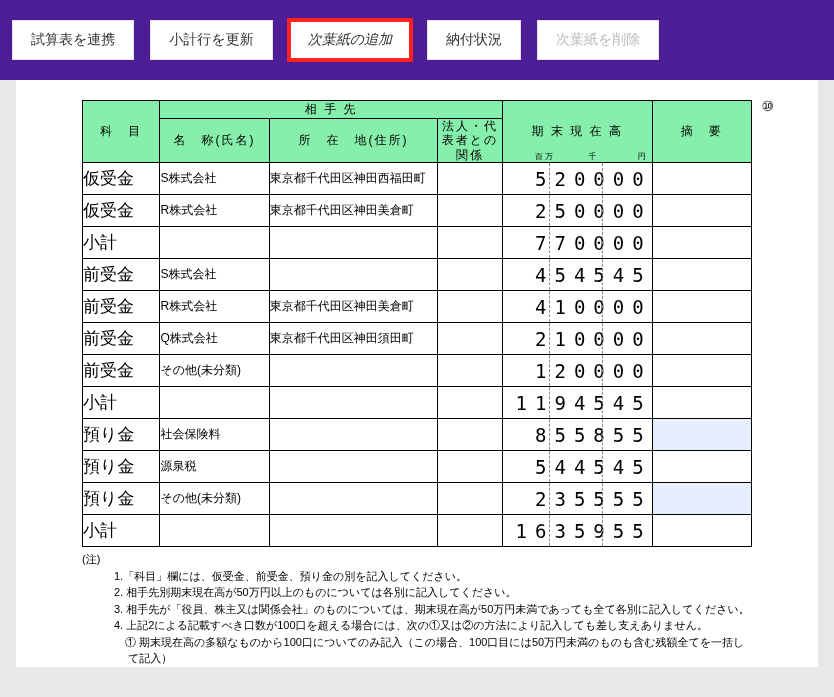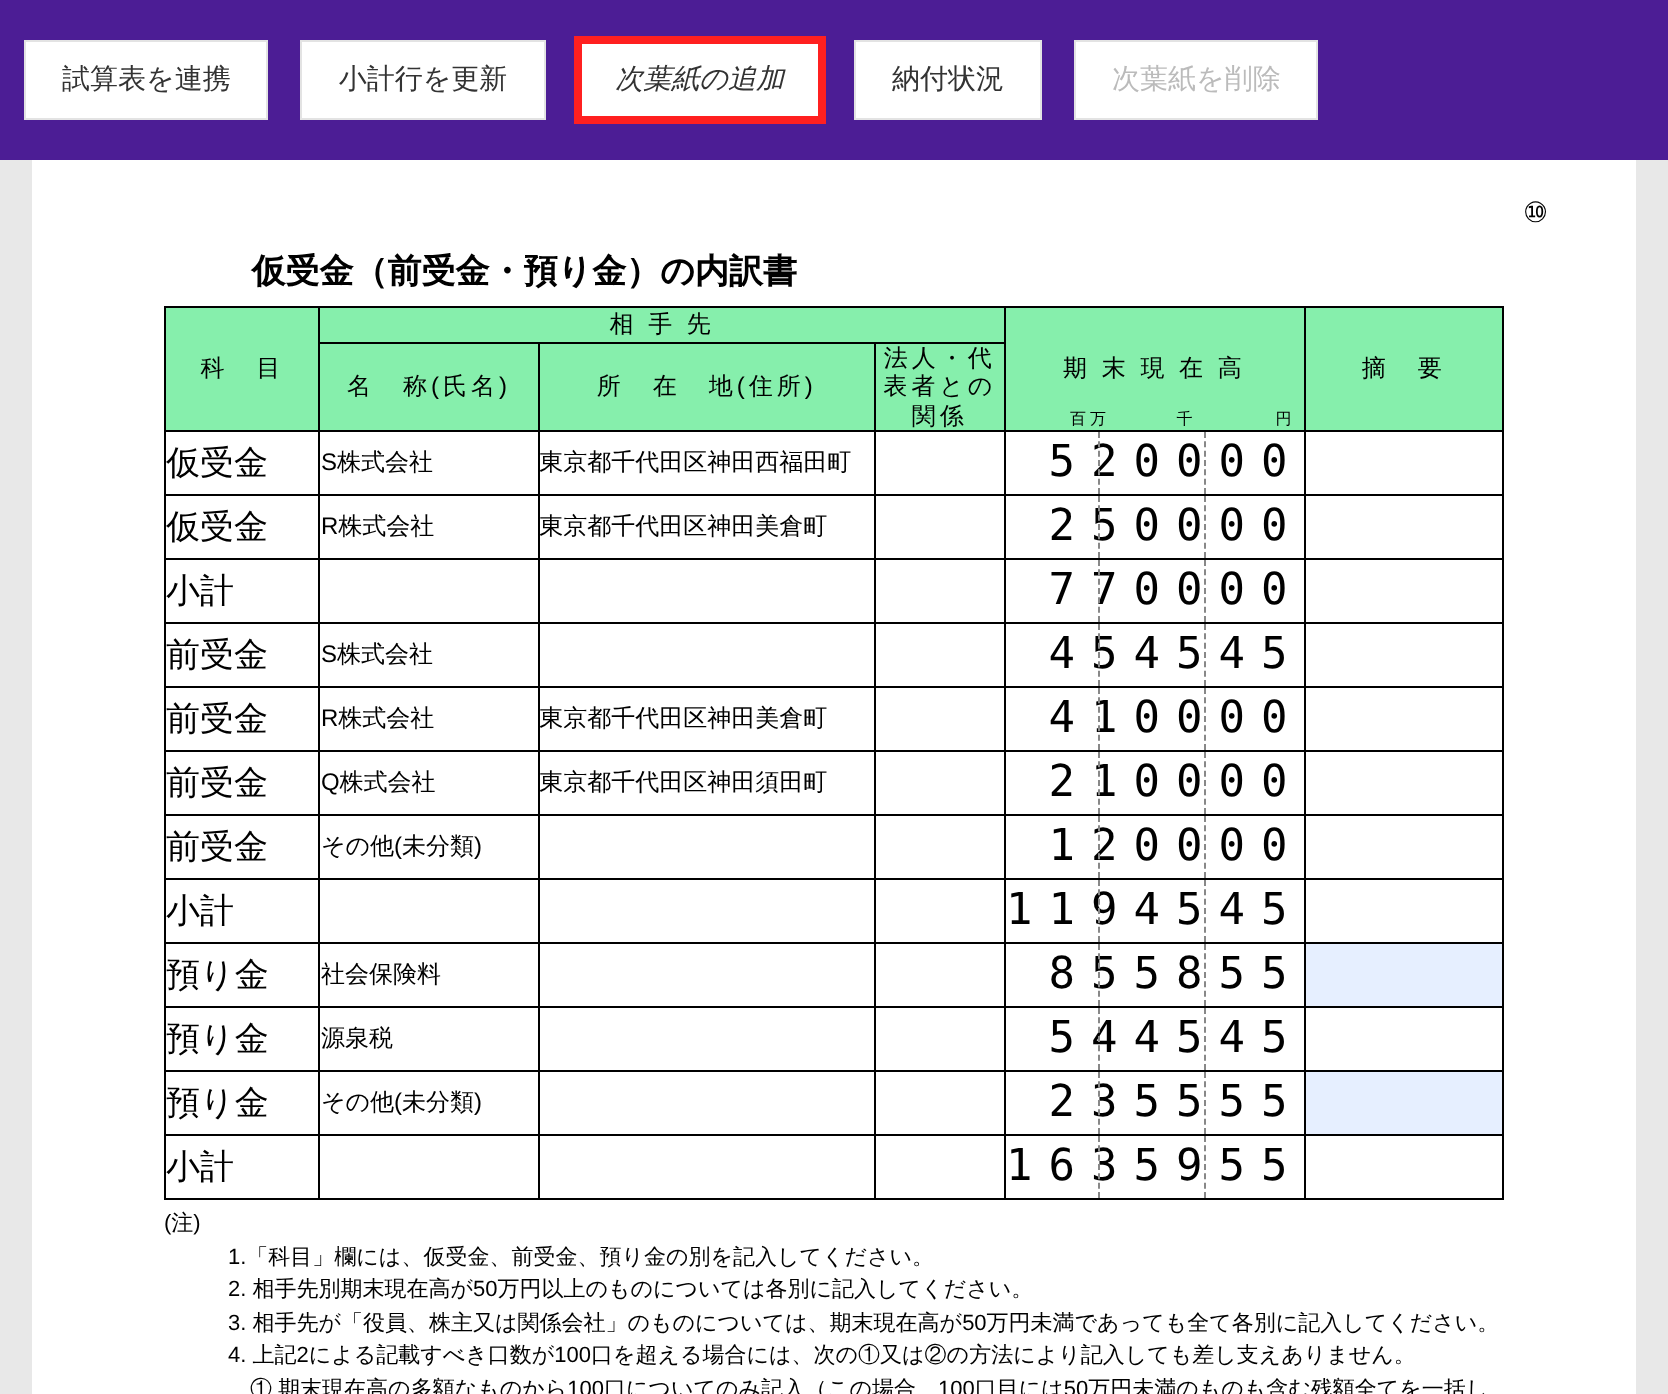--- a/index.html
+++ b/index.html
@@ -91,21 +91,21 @@
       padding: 2px 4px;
       height: 32px;
     }
     td.name, td.address {
       font-size: 12px;
       padding: 2px 4px;
       vertical-align: top;
     }
     td.balance {
       font-family: monospace;
-      font-size: 22px;
+      font-size: 19px;
       letter-spacing: 8px;
       text-align: right;
       padding-right: 8px;
       position: relative;
       white-space: nowrap;
     }
     td.balance .dot1, td.balance .dot2 {
       position: absolute;
       top: 0;
       bottom: 0;
@@ -136,21 +136,20 @@
 <div class="toolbar">
   <button class="toolbar-btn">試算表を連携</button>
   <button class="toolbar-btn">小計行を更新</button>
   <button class="toolbar-btn highlighted">次葉紙の追加</button>
   <button class="toolbar-btn">納付状況</button>
   <button class="toolbar-btn disabled">次葉紙を削除</button>
 </div>
 
 <div class="page">
   <div class="circle-num">⑩</div>
-  <div class="title">仮受金（前受金・預り金）の内訳書</div>
 
   <table class="data">
     <thead>
       <tr>
         <th rowspan="2" class="th-subject">科　目</th>
         <th colspan="3">相 手 先</th>
         <th rowspan="2" class="th-balance">
           <span>期 末 現 在 高</span>
           <div class="balance-units">
             <span>百万</span>

